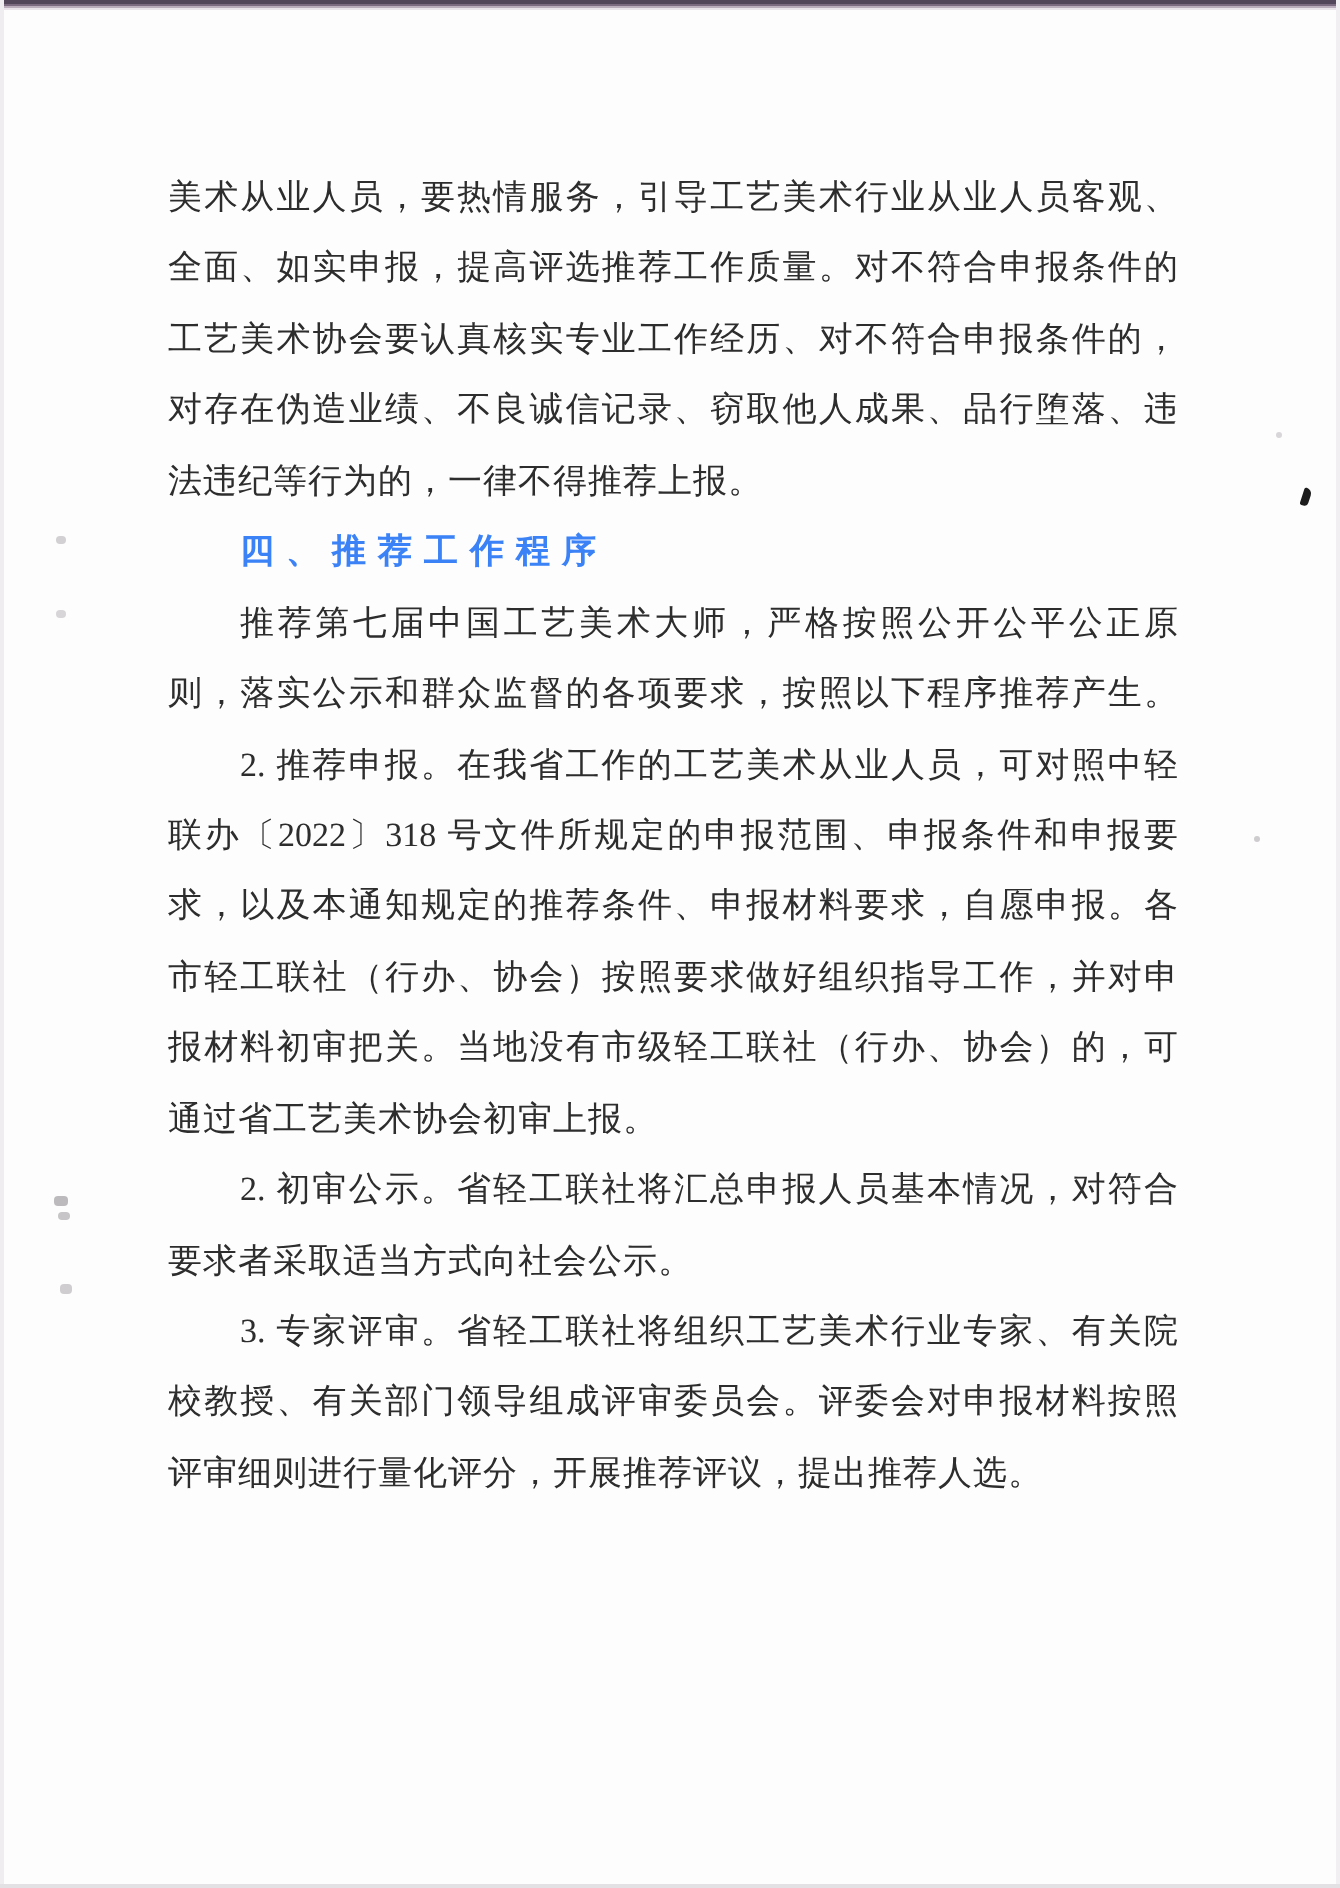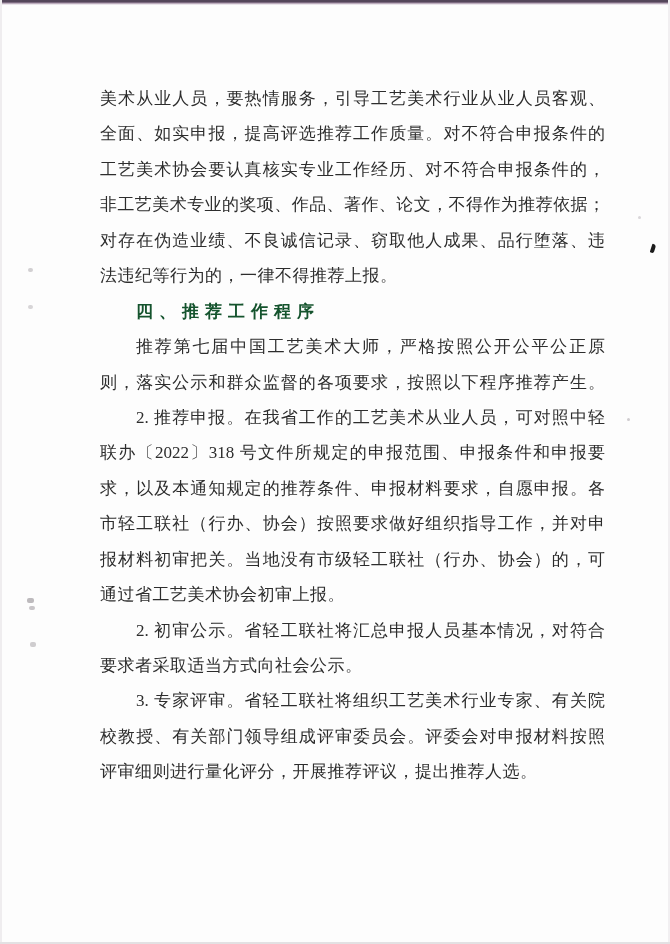--- a/index.html
+++ b/index.html
@@ -49,21 +49,20 @@
     position: absolute;
     top: 0; right: 0;
     width: 2px; height: 944px;
     background: #f1eff1;
   }
   .text-col {
     position: absolute;
     left: 84px;
     top: 81px;
     width: 505px;
-    margin-left: 16px;
   }
   .line {
     height: 35.45px;
     line-height: 35.45px;
     font-size: 17px;
     color: var(--ink, #2d2d2d);
     letter-spacing: 0.5px;
     white-space: nowrap;
     overflow: hidden;
   }
@@ -73,21 +72,21 @@
     text-align-last: justify;
     letter-spacing: 0;
   }
   .line.indent {
     padding-left: 36px;
   }
   .line.bold {
     font-family: "Liberation Sans", "DejaVu Sans", sans-serif;
     font-weight: bold;
     letter-spacing: 6px;
-    color: #14532d;
+    color: #3b82f6;
   }
   
   .speck {
     position: absolute;
     border-radius: 2px;
   }
   .speck-comma {
     left: 651px; top: 244px;
     width: 4px; height: 9px;
     background: #1c1c1c;
@@ -108,21 +107,20 @@
 <div class="page">
   <div class="scan-edge-top"></div>
   <div class="scan-edge-left"></div>
   <div class="scan-edge-right"></div>
   <div class="scan-edge-bottom"></div>
 
   <div class="text-col">
       <div class="line full">美术从业人员，要热情服务，引导工艺美术行业从业人员客观、</div>
       <div class="line full">全面、如实申报，提高评选推荐工作质量。对不符合申报条件的</div>
       <div class="line full">工艺美术协会要认真核实专业工作经历、对不符合申报条件的，</div>
-      <div class="line full">非工艺美术专业的奖项、作品、著作、论文，不得作为推荐依据；</div>
       <div class="line full">对存在伪造业绩、不良诚信记录、窃取他人成果、品行堕落、违</div>
       <div class="line">法违纪等行为的，一律不得推荐上报。</div>
       <div class="line indent bold">四、推荐工作程序</div>
       <div class="line full indent">推荐第七届中国工艺美术大师，严格按照公开公平公正原</div>
       <div class="line full">则，落实公示和群众监督的各项要求，按照以下程序推荐产生。</div>
       <div class="line full indent">2. 推荐申报。在我省工作的工艺美术从业人员，可对照中轻</div>
       <div class="line full">联办〔2022〕318 号文件所规定的申报范围、申报条件和申报要</div>
       <div class="line full">求，以及本通知规定的推荐条件、申报材料要求，自愿申报。各</div>
       <div class="line full">市轻工联社（行办、协会）按照要求做好组织指导工作，并对申</div>
       <div class="line full">报材料初审把关。当地没有市级轻工联社（行办、协会）的，可</div>

